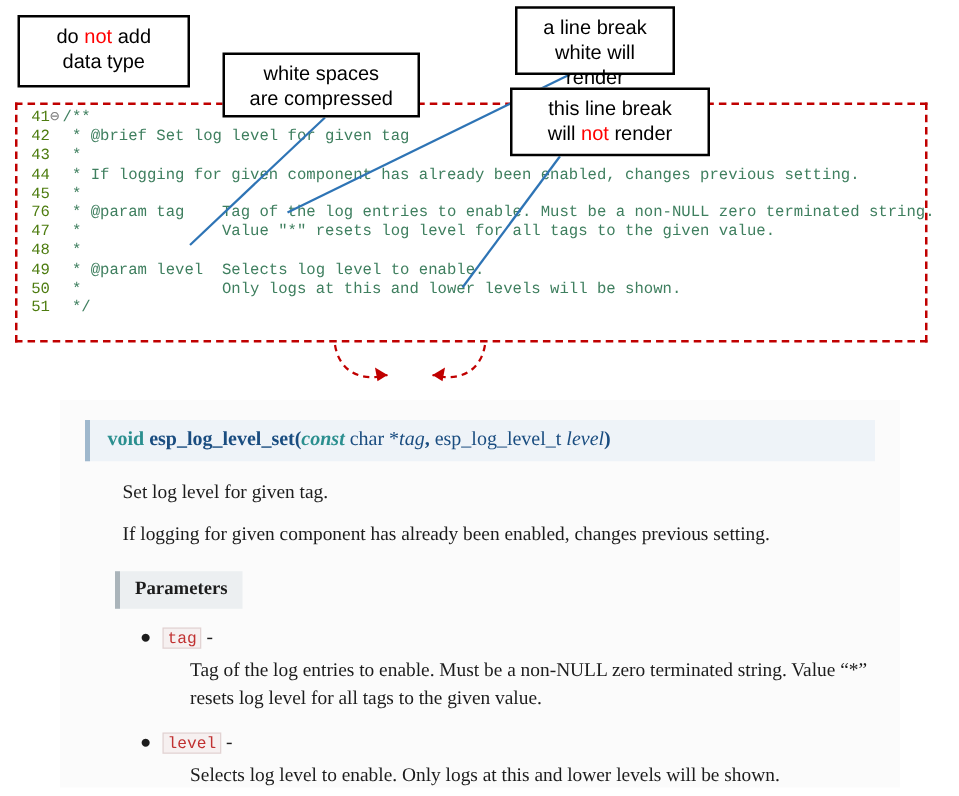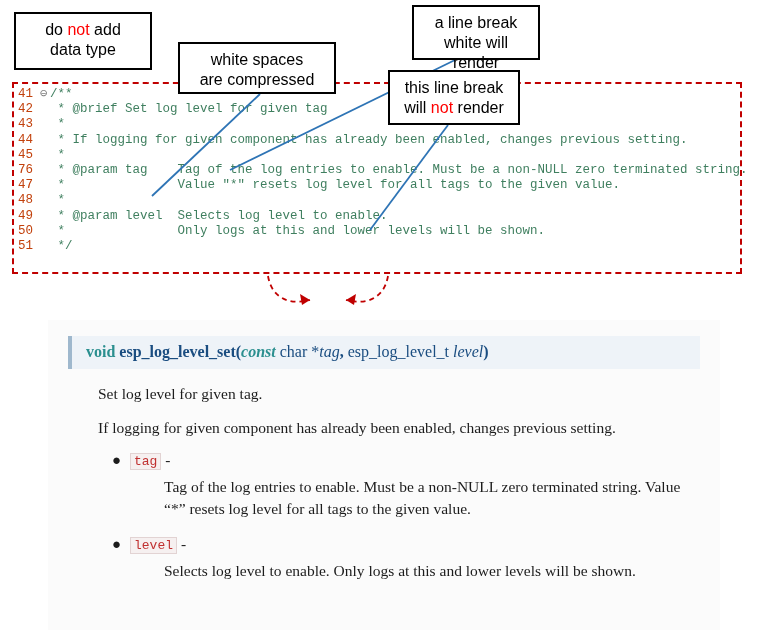--- a/index.html
+++ b/index.html
@@ -45,23 +45,23 @@
     width: 158px;
     height: 52px;
   }
   #callout-linebreak-render {
     left: 412px;
     top: 5px;
     width: 128px;
     height: 55px;
   }
   #callout-linebreak-norender {
-    left: 388px;
+    left: 408px;
     top: 70px;
-    width: 132px;
+    width: 160px;
     height: 55px;
     text-align: center;
   }
 
   
   #overlay {
     position: absolute;
     left: 0;
     top: 0;
     width: 767px;
@@ -86,22 +86,22 @@
   .code-line {
     font-family: "Liberation Mono", monospace;
     font-size: 12.5px;
     line-height: 15.2px;
     white-space: pre;
     color: #3f7f5f;
   }
   .ln {
     display: inline-block;
     width: 22px;
-    color: #c2410c;
-    text-align: left;
+    color: #4d7c0f;
+    text-align: right;
   }
   .fold {
     display: inline-block;
     width: 10px;
     color: #808080;
     text-align: left;
   }
   .c-doc { color: #3f7f5f; }
   .c-key { color: #7f0055; font-weight: bold; }
   .c-plain { color: #000000; }
@@ -168,21 +168,21 @@
   }
   .param-name {
     font-family: "Liberation Mono", monospace;
     font-size: 13px;
     color: #c03030;
     background: #f6f0f0;
     border: 1px solid #e2d3d3;
     padding: 0 3px;
   }
   .param-desc {
-    margin: 7px 0 0 34px;
+    margin: 7px 0 0 22px;
     font-family: "Liberation Serif", serif;
     font-size: 15.5px;
     color: #1c1c1c;
     line-height: 1.45;
     max-width: 600px;
   }
 </style>
 </head>
 <body>
 
@@ -240,20 +240,21 @@
 
   <div id="sig-bar">
     <span class="type">void</span>
     <span class="fname">esp_log_level_set</span><span class="punct">(</span><span class="kw">const</span>
     <span class="ptype">char *</span><span class="pname">tag</span><span class="punct">, </span><span class="ptype">esp_log_level_t </span><span class="pname">level</span><span class="punct">)</span>
   </div>
 
   <p class="doc-para">Set log level for given tag.</p>
   <p class="doc-para">If logging for given component has already been enabled, changes previous setting.</p>
 
+  <div id="params-head">Parameters</div>
 
   <div class="param-item">
     <span class="bullet">●</span>
     <span class="param-name">tag</span>
     <span>-</span>
     <div class="param-desc">Tag of the log entries to enable. Must be a non-NULL zero terminated string. Value “*” resets log level for all tags to the given value.</div>
   </div>
 
   <div class="param-item">
     <span class="bullet">●</span>

